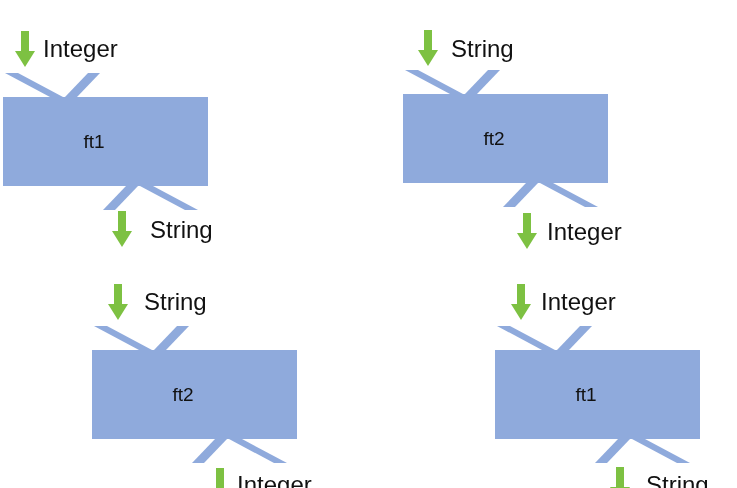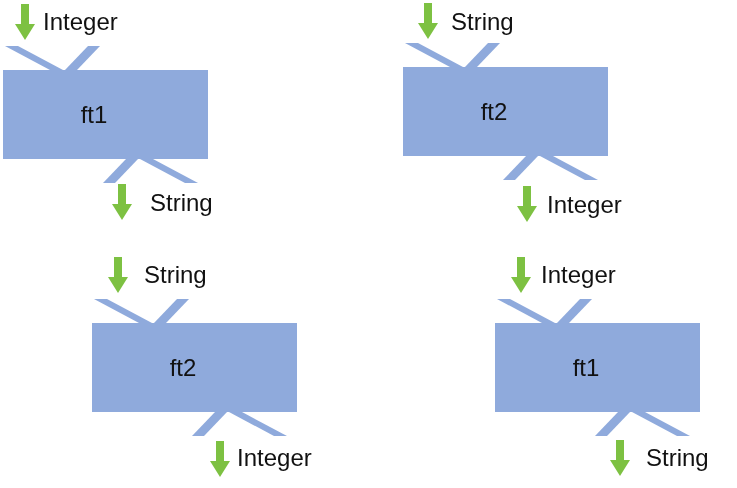--- a/index.html
+++ b/index.html
@@ -9,31 +9,31 @@
   }
   html,body{margin:0;padding:0;}
   body{
     width:737px;height:488px;
     background:#ffffff;
     font-family:"Liberation Sans", sans-serif;
     position:relative;
     overflow:hidden;
   }
   .canvas{position:absolute;left:0;top:0;width:737px;height:488px;}
-  .abs{position:absolute;}
+  .abs{position:absolute;margin-top:27px;}
   .type-label{
     font-size:24px;
     line-height:28px;
     color:var(--label-color);
     white-space:nowrap;
   }
   .block-title{
     width:182px;height:89px;
     display:flex;align-items:center;justify-content:center;
-    font-size:24px;
+    font-size:19px;
     color:var(--label-color);
   }
   .shape svg .blk{fill:var(--block-fill);}
   .arrow svg .arw{fill:var(--arrow-fill);}
 </style>
 </head>
 <body style="background: rgb(255, 255, 255);">
 
 <div class="canvas">
 

